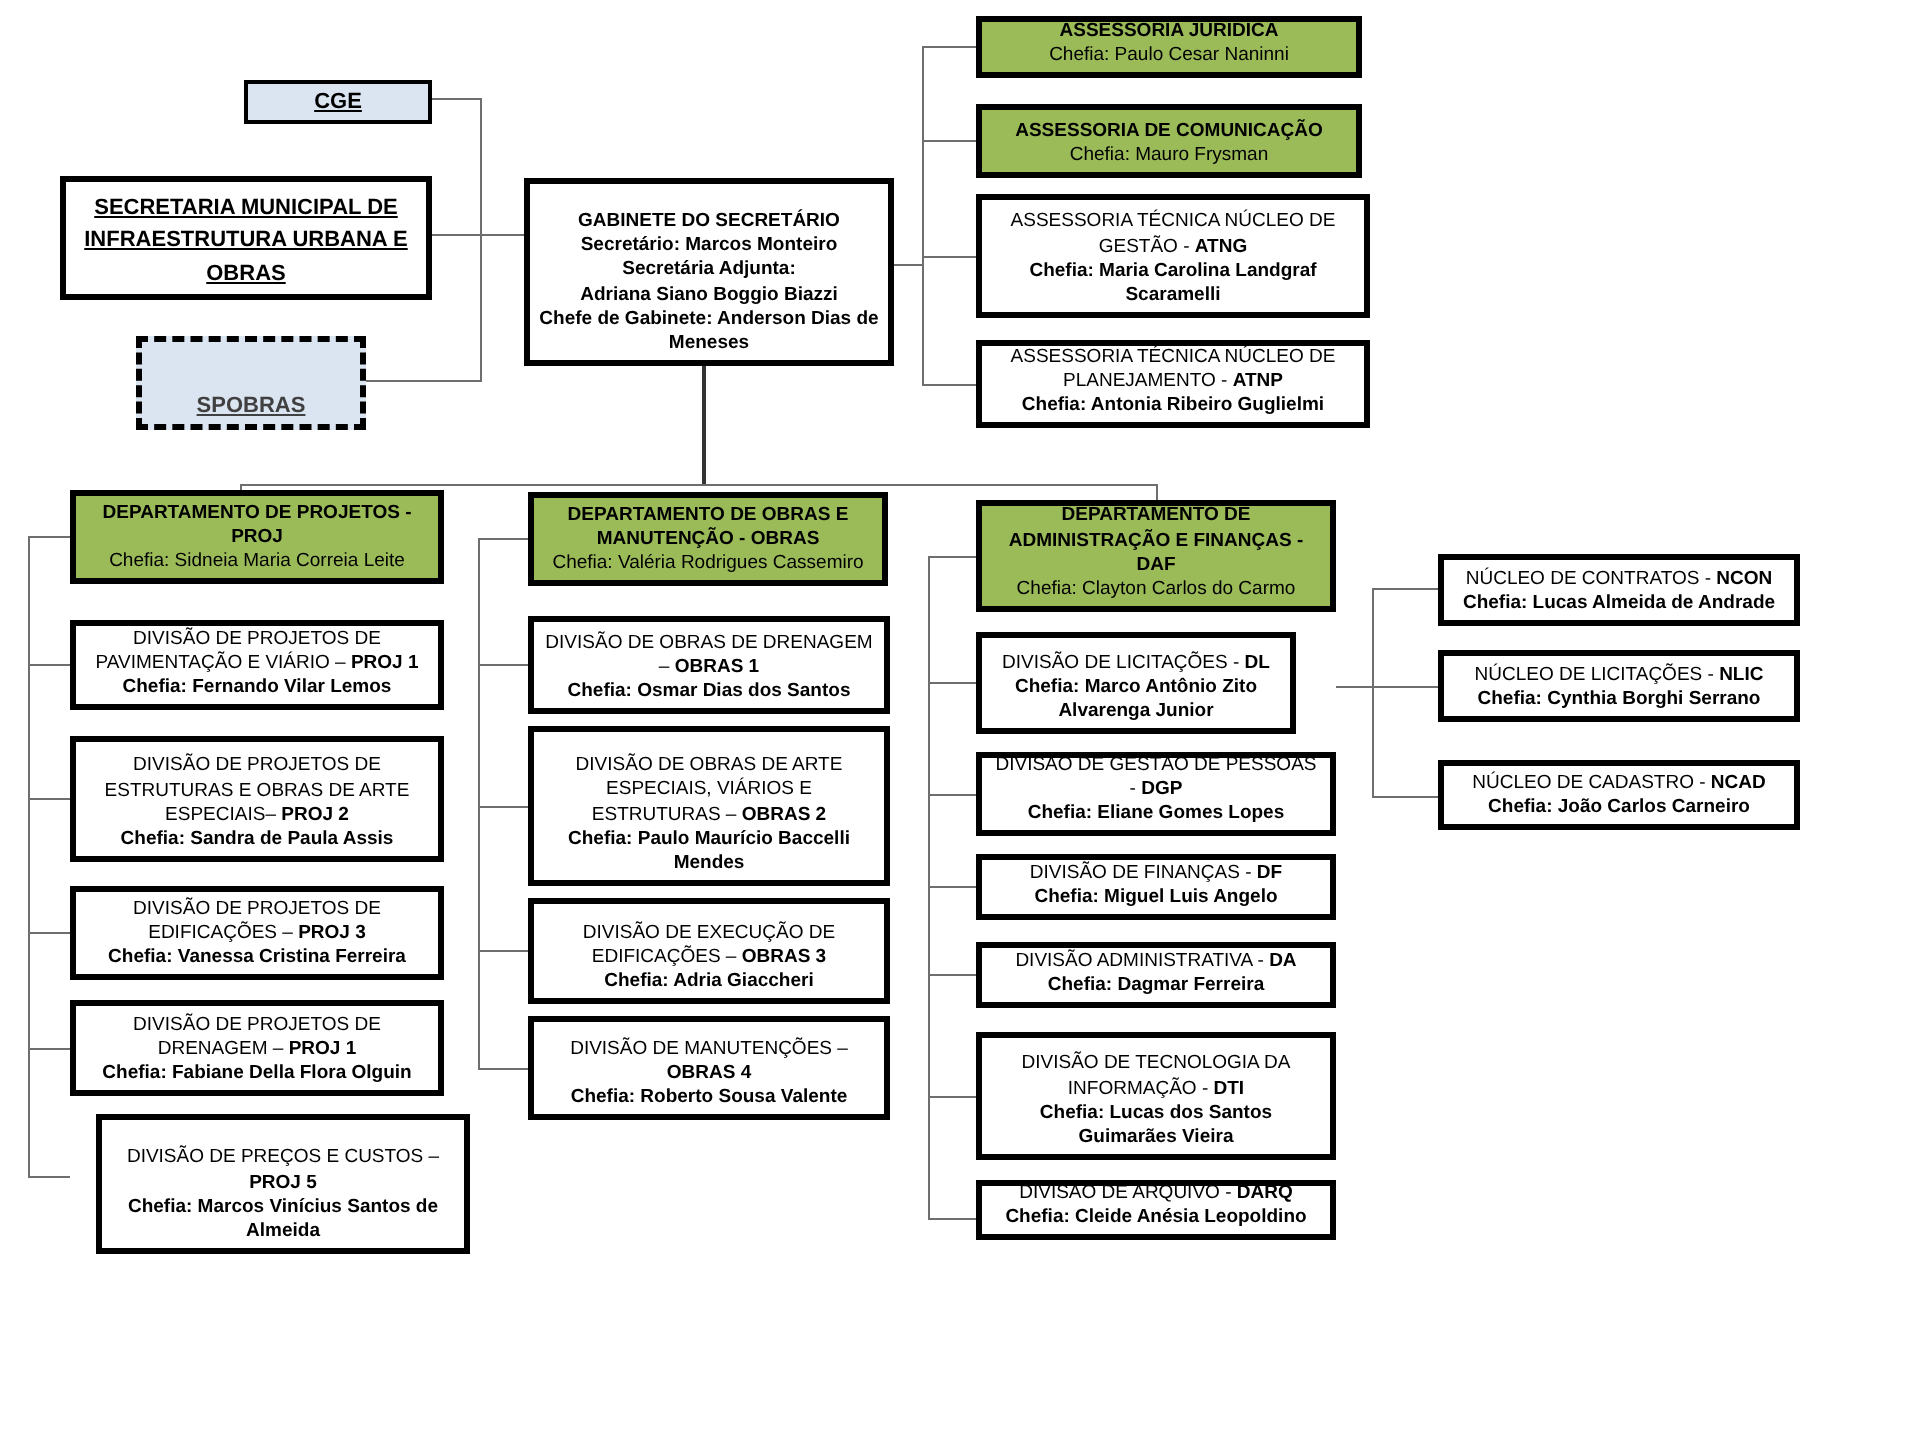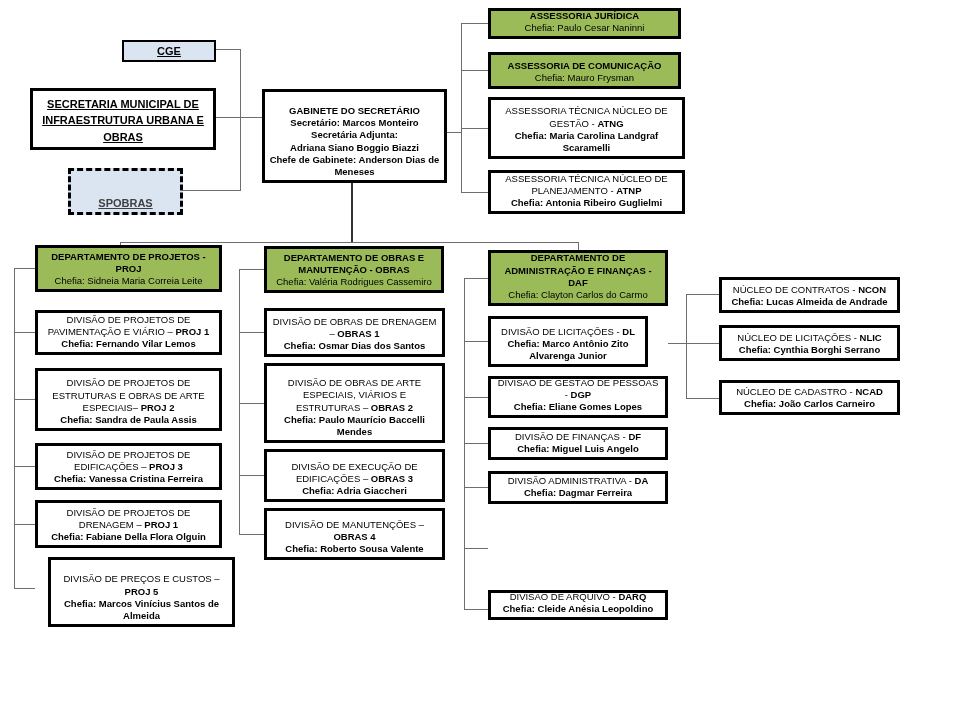--- a/index.html
+++ b/index.html
@@ -173,20 +173,24 @@
     <span class="c bold">Chefia: Eliane Gomes Lopes</span>
   </div>
   <div class="box" style="left:488px;top:427px;width:180px;height:33px">
     <span class="t"><span>DIVISÃO DE FINANÇAS - </span><b>DF</b></span>
     <span class="c bold">Chefia: Miguel Luis Angelo</span>
   </div>
   <div class="box" style="left:488px;top:471px;width:180px;height:33px">
     <span class="t"><span>DIVISÃO ADMINISTRATIVA - </span><b>DA</b></span>
     <span class="c bold">Chefia: Dagmar Ferreira</span>
   </div>
+  <div class="box" style="left:488px;top:516px;width:180px;height:64px">
+    <span class="t"><span>DIVISÃO DE TECNOLOGIA DA INFORMAÇÃO - </span><b>DTI</b></span>
+    <span class="c bold">Chefia: Lucas dos Santos Guimarães Vieira</span>
+  </div>
   <div class="box" style="left:488px;top:590px;width:180px;height:30px">
     <span class="t"><span>DIVISÃO DE ARQUIVO - </span><b>DARQ</b></span>
     <span class="c bold">Chefia: Cleide Anésia Leopoldino</span>
   </div>
 
   <div class="box" style="left:719px;top:277px;width:181px;height:36px">
     <span class="t"><span>NÚCLEO DE CONTRATOS - </span><b>NCON</b></span>
     <span class="c bold">Chefia: Lucas Almeida de Andrade</span>
   </div>
   <div class="box" style="left:719px;top:325px;width:181px;height:36px">

